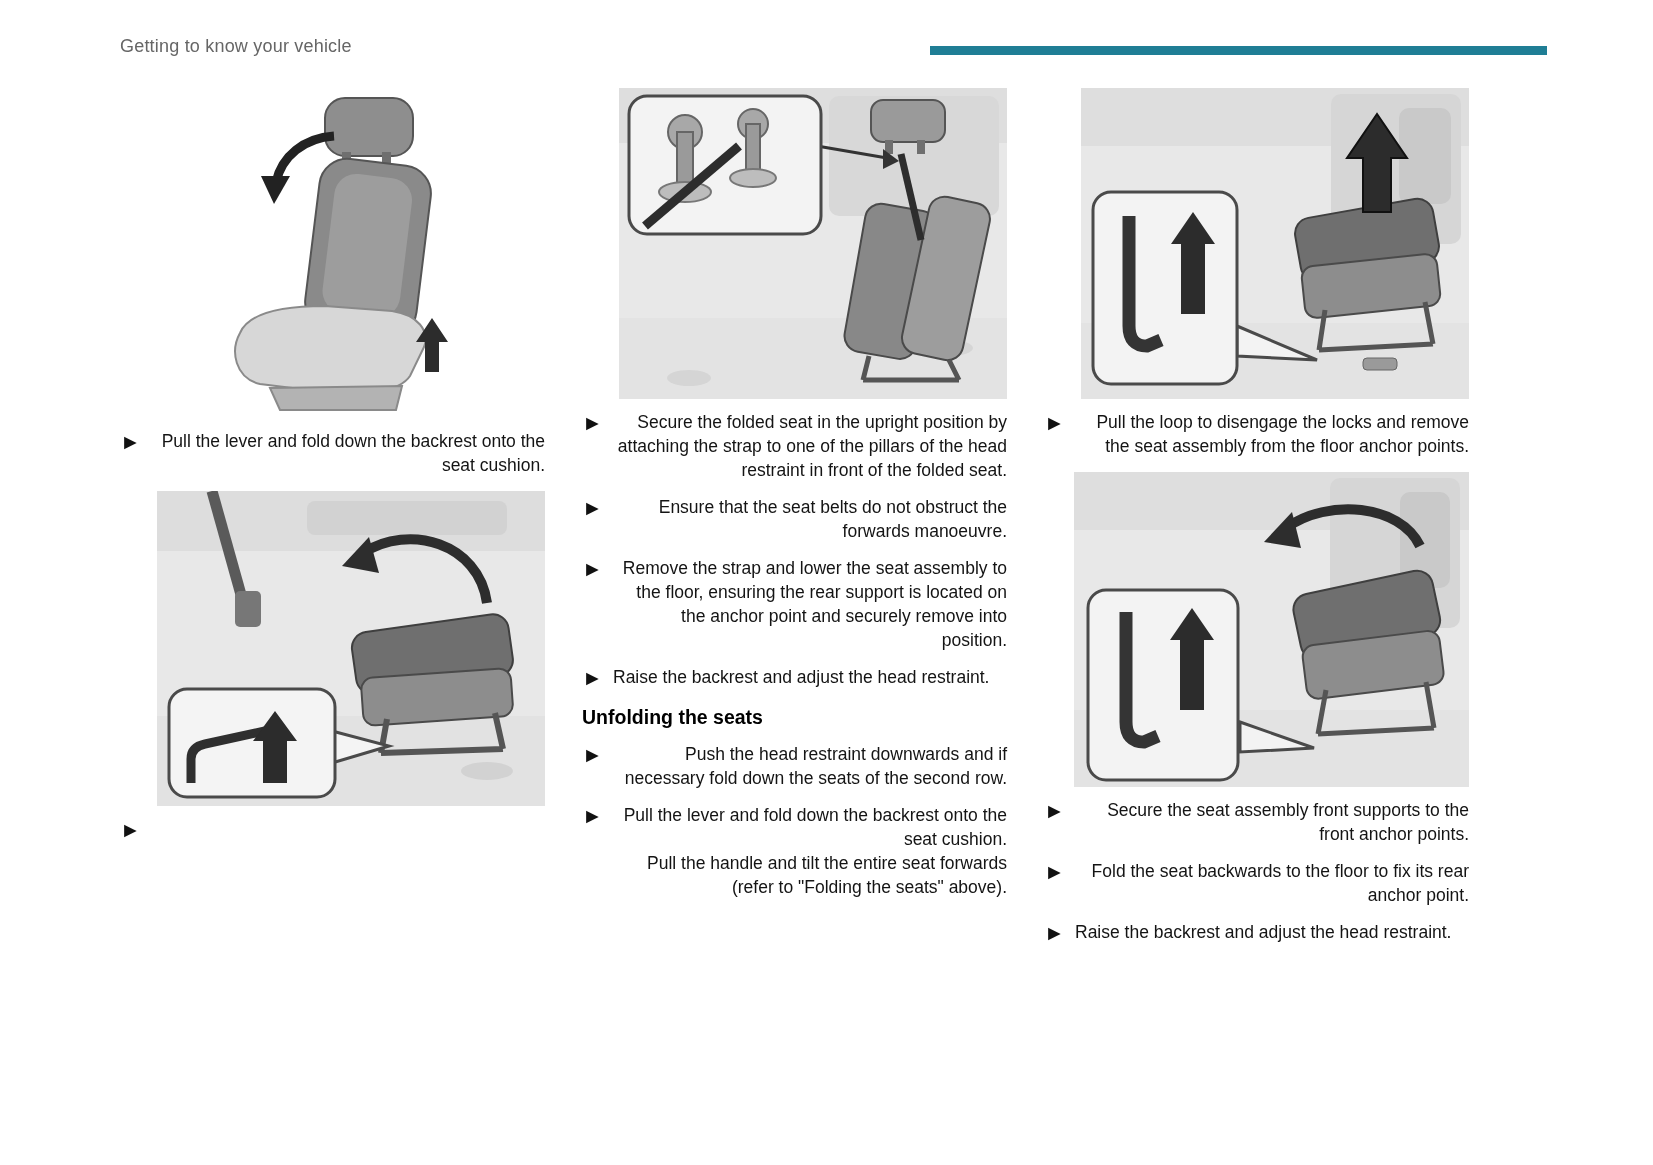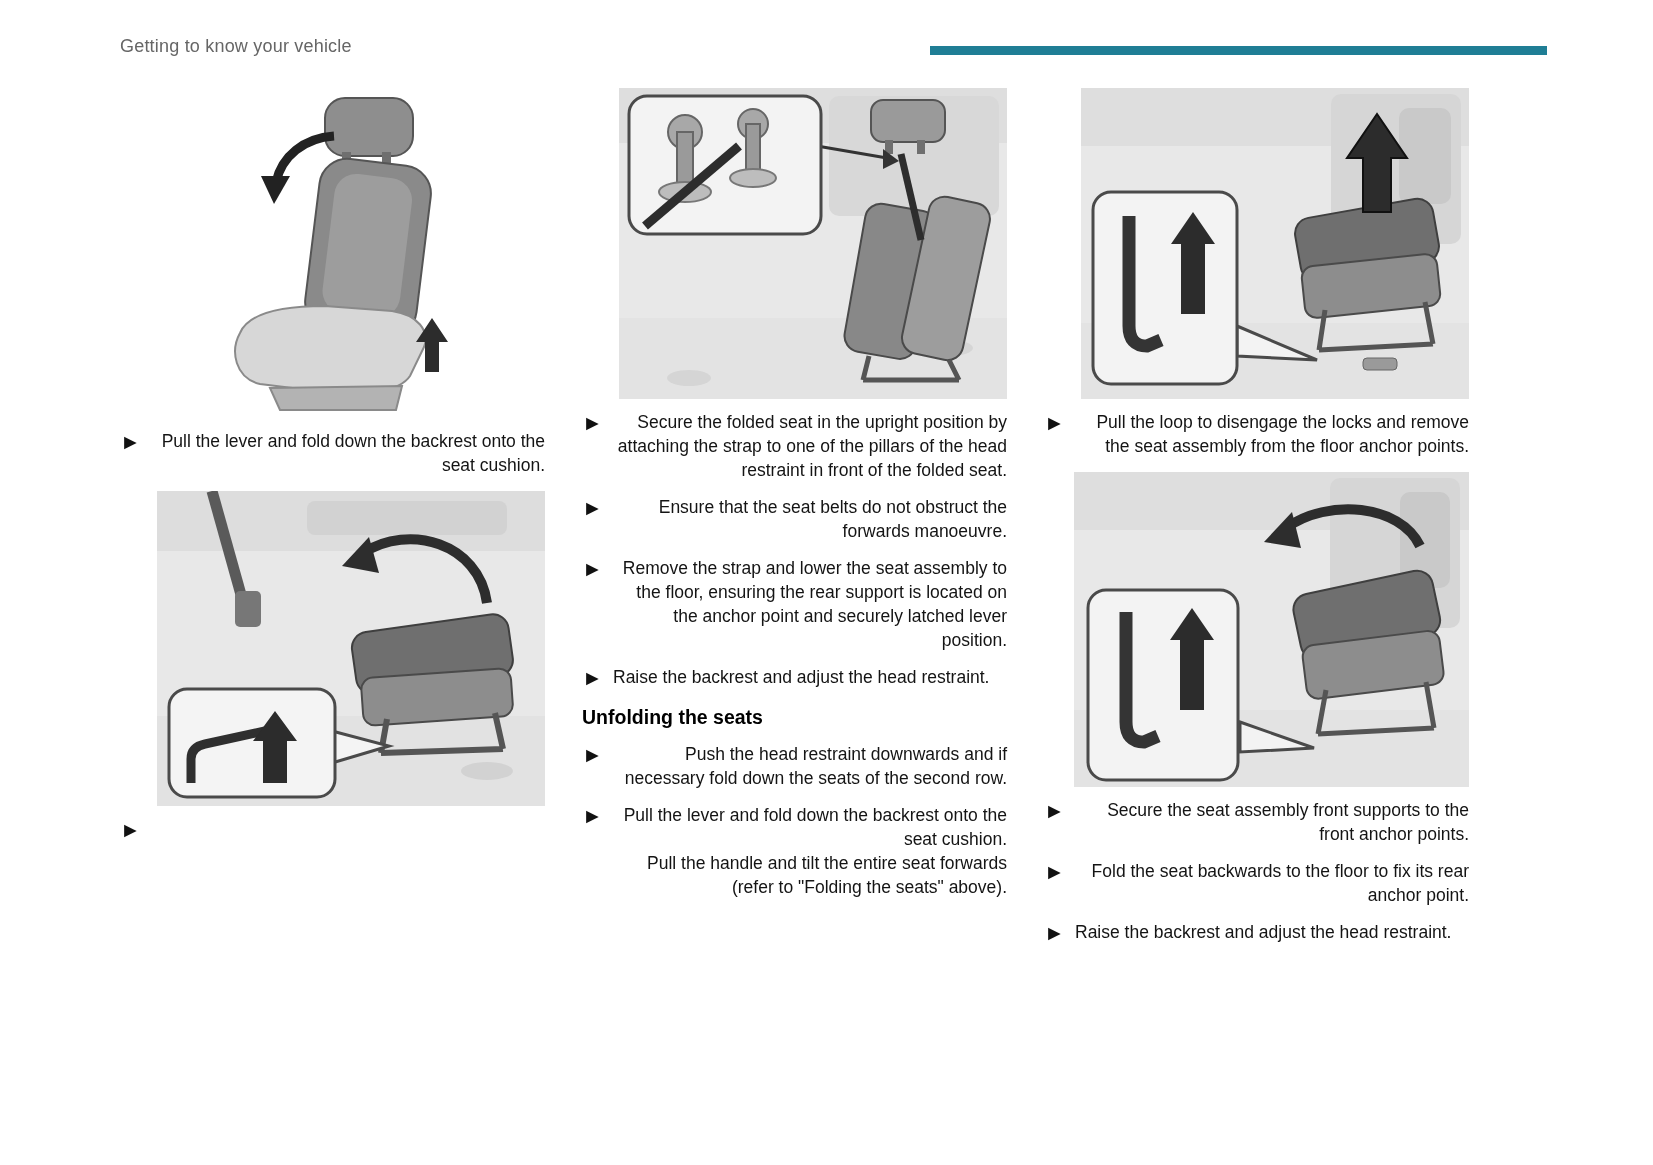--- a/index.html
+++ b/index.html
@@ -164,21 +164,21 @@
         <p class="btext">Secure the folded seat in the upright position by attaching the strap to one of the pillars of the head restraint in front of the folded seat.</p>
       </div>
 
 
       <div class="bullet">
         <span class="marker">►</span>
         <p class="btext">Ensure that the seat belts do not obstruct the forwards manoeuvre.</p>
       </div>
       <div class="bullet">
         <span class="marker">►</span>
-        <p class="btext">Remove the strap and lower the seat assembly to the floor, ensuring the rear support is located on the anchor point and securely latched lever position.</p>
+        <p class="btext">Remove the strap and lower the seat assembly to the floor, ensuring the rear support is located on the anchor point and securely remove into position.</p>
       </div>
       <div class="bullet">
         <span class="marker">►</span>
         <p class="btext">Raise the backrest and adjust the head restraint.</p>
       </div>
 
       <h2 class="section-heading">Unfolding the seats</h2>
 
       <div class="bullet">
         <span class="marker">►</span>

